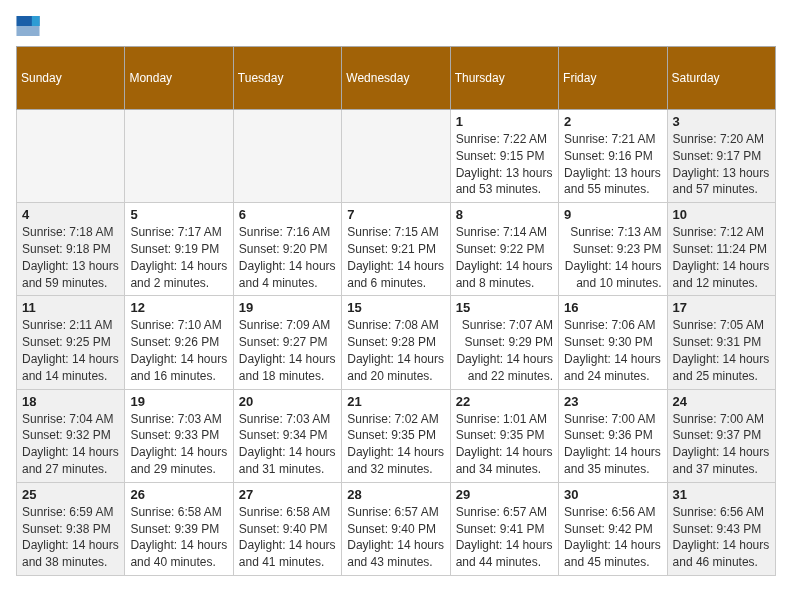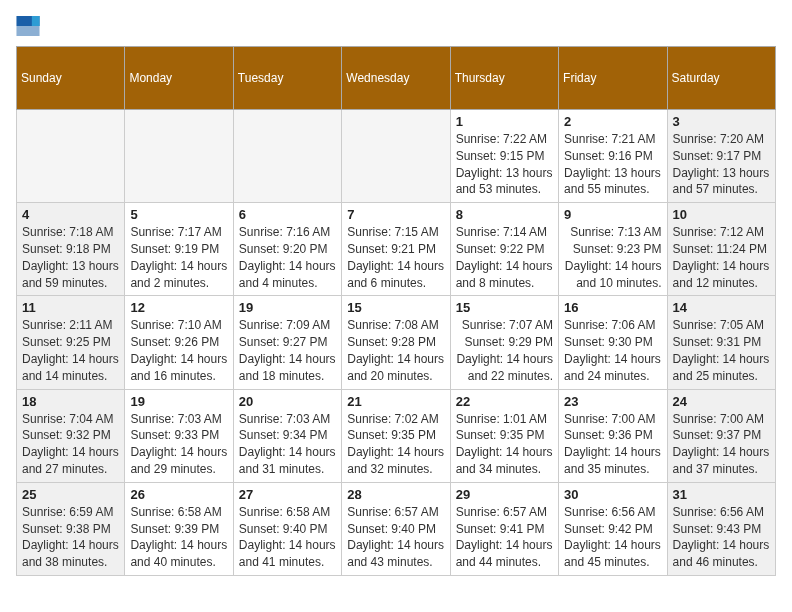--- a/index.html
+++ b/index.html
@@ -227,21 +227,21 @@
 and 22 minutes.</div>
         </td>
         <td>
           <span class="day-num">16</span>
           <div class="day-info" style="white-space: pre-line;">Sunrise: 7:06 AM
 Sunset: 9:30 PM
 Daylight: 14 hours
 and 24 minutes.</div>
         </td>
         <td class="weekend">
-          <span class="day-num">14</span>
+          <span class="day-num">17</span>
           <div class="day-info" style="white-space: pre-line;">Sunrise: 7:05 AM
 Sunset: 9:31 PM
 Daylight: 14 hours
 and 25 minutes.</div>
         </td>
       </tr>
       <tr>
         <td class="weekend">
           <span class="day-num">18</span>
           <div class="day-info" style="white-space: pre-line;">Sunrise: 7:04 AM

